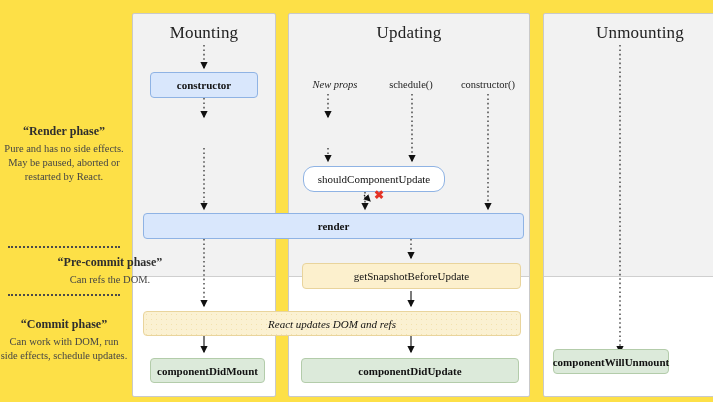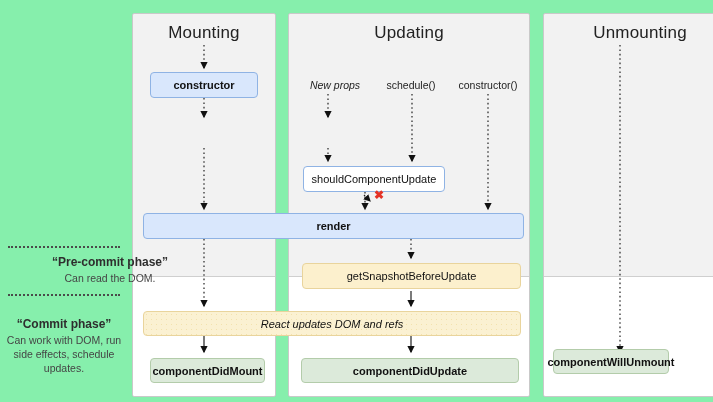--- a/index.html
+++ b/index.html
@@ -1,19 +1,19 @@
 <!DOCTYPE html>
 <html><head>
 <meta charset="utf-8">
 <style>
   html,body{margin:0;padding:0;background:#ffffff;}
   .stage{
     position:relative;width:713px;height:402px;overflow:hidden;
-    font-family:Liberation Sans, sans-serif;
-    background:#86efac;color:#222;
+    font-family:Liberation Serif, serif;
+    background:#fde047;color:#222;
   }
   
   .column{
     position:absolute;top:13px;height:382px;
     border:1px solid #c9c9c9;border-radius:2px;
     background:linear-gradient(to bottom,#f2f2f2 0,#f2f2f2 262px,#cfcfcf 262px,#cfcfcf 263px,#ffffff 263px,#ffffff 100%);
     z-index:1;
   }
   .col-mounting{left:132px;width:142px;}
   .col-updating{left:288px;width:240px;}
@@ -25,21 +25,21 @@
   
   svg.arrows{position:absolute;left:0;top:0;z-index:5;pointer-events:none;}
   
   .box{
     position:absolute;z-index:10;box-sizing:border-box;
     display:flex;align-items:center;justify-content:center;
     border-radius:4px;font-size:11px;color:#111;
     border:1px solid;white-space:nowrap;
   }
   .box-blue{background:#d9e7fc;border-color:#8fb3e4;}
-  .box-white{background:#ffffff;border-color:#8fb3e4;}
+  .box-white{background:#ffffff;border-color:#8fb3e4;border-radius:11px;}
   .box-yellow{background:#fcf0cd;border-color:#e9d49c;}
   .box-yellow-dotted{
     background-color:#fbf1d2;border-color:#e9d49c;
     background-image:radial-gradient(#f3e2ad 0.9px,transparent 0.9px);
     background-size:5px 5px;
   }
   .box-green{background:#dceada;border-color:#b3ccaa;}
   .bold{font-weight:bold;}
   .italic{font-style:italic;}
   
@@ -71,24 +71,28 @@
   <div class="column col-mounting">
     <div class="column-title">Mounting</div>
   </div>
   <div class="column col-updating">
     <div class="column-title">Updating</div>
   </div>
   <div class="column col-unmounting">
     <div class="column-title">Unmounting</div>
   </div>
 
+  <div class="phase" style="top:124px;">
+    <div class="phase-title">“Render phase”</div>
+    <div class="phase-desc">Pure and has no side effects. May be paused, aborted or restarted by React.</div>
+  </div>
   <div class="phase-sep" style="top:246px;"></div>
   <div class="phase" style="top:255px;padding-left:46px;">
     <div class="phase-title">“Pre-commit phase”</div>
-    <div class="phase-desc">Can read the DOM.</div>
+    <div class="phase-desc">Can refs the DOM.</div>
   </div>
   <div class="phase-sep" style="top:294px;"></div>
   <div class="phase" style="top:317px;">
     <div class="phase-title">“Commit phase”</div>
     <div class="phase-desc">Can work with DOM, run side effects, schedule updates.</div>
   </div>
 
   <svg class="arrows" width="713" height="402" viewBox="0 0 713 402">
     <defs>
       <marker id="ah" markerWidth="7" markerHeight="7" refX="5" refY="3" orient="auto">

